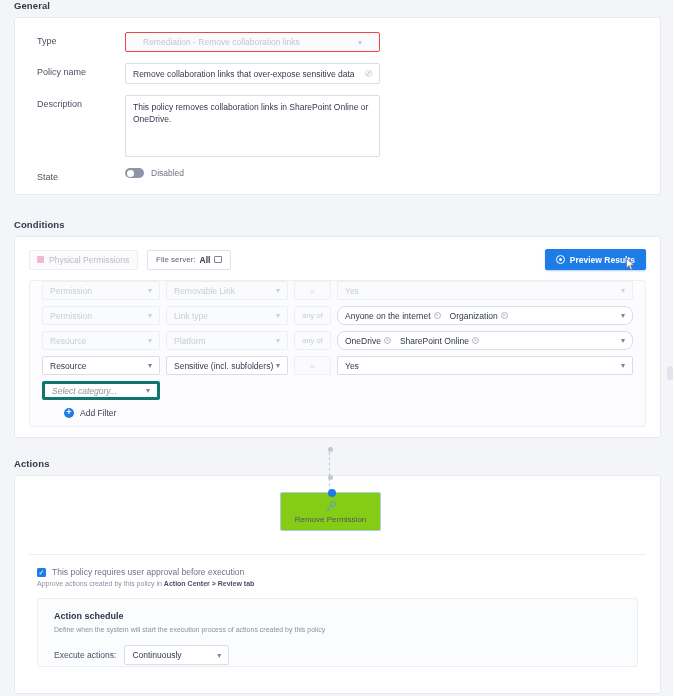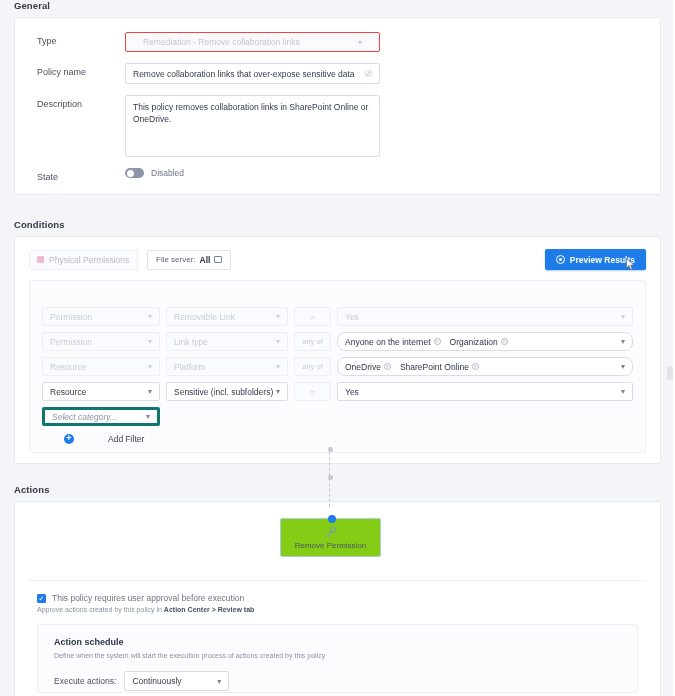--- a/index.html
+++ b/index.html
@@ -90,21 +90,21 @@
   }
   .eye {
     width: 9px; height: 9px; border-radius: 50%; border: 1.3px solid #fff;
     display: flex; align-items: center; justify-content: center;
   }
   .eye i { width: 3px; height: 3px; border-radius: 50%; background: #fff; display: block; }
   .cursor { position: absolute; right: 11px; top: 9px; width: 9px; height: 13px; }
 
   .filters-box {
     margin: 0 14px 10px 14px; border: 1px solid #edeff4; border-radius: 3px;
-    background: #fcfcfe; padding: 26px 12px 8px 12px;
+    background: #fcfcfe; padding: 0 12px 8px 12px;
   }
   .frow { display: flex; align-items: center; gap: 6px; margin-bottom: 6px; }
 
   .f-sel, .f-sel-dis {
     height: 19px; border-radius: 2px; font-size: 8.5px;
     display: flex; align-items: center; padding: 0 7px;
   }
   .f-sel-dis { border: 1px solid #edeff4; background: #fafbfd; color: #c8ccd7; }
   .f-sel { border: 1px solid #d9dde6; background: #fff; color: #333a4d; }
   .f-sel .chev, .f-sel-dis .chev { margin-left: auto; font-size: 8px; }
@@ -135,21 +135,21 @@
     border-radius: 2px; font-size: 8.5px; color: #8b92a2; font-style: italic;
     display: flex; align-items: center; padding: 0 7px; margin-bottom: 8px;
   }
   .cat-sel .chev { margin-left: auto; color: #7d8598; font-size: 8px; font-style: normal; }
 
   .add-filter { display: flex; align-items: center; gap: 6px; padding-left: 22px; }
   .plus-ico {
     width: 10px; height: 10px; border-radius: 50%; background: #1e7ce8;
     color: #fff; font-size: 9px; line-height: 9px; text-align: center; font-weight: 700;
   }
-  .add-filter span.lbl { font-size: 8.5px; color: #39404f; margin-left: 28px; }
+  .add-filter span.lbl { font-size: 8.5px; color: #39404f; }
 
   
   .connector { position: absolute; left: 328px; top: 447px; width: 4px; height: 60px; }
   .conn-line {
     position: absolute; left: 1px; top: 0; width: 0; height: 60px;
     border-left: 1px dashed #c3c8d4;
   }
   .dot { position: absolute; width: 5px; height: 5px; border-radius: 50%; background: #c3c8d4; left: -0.5px; }
 
   

